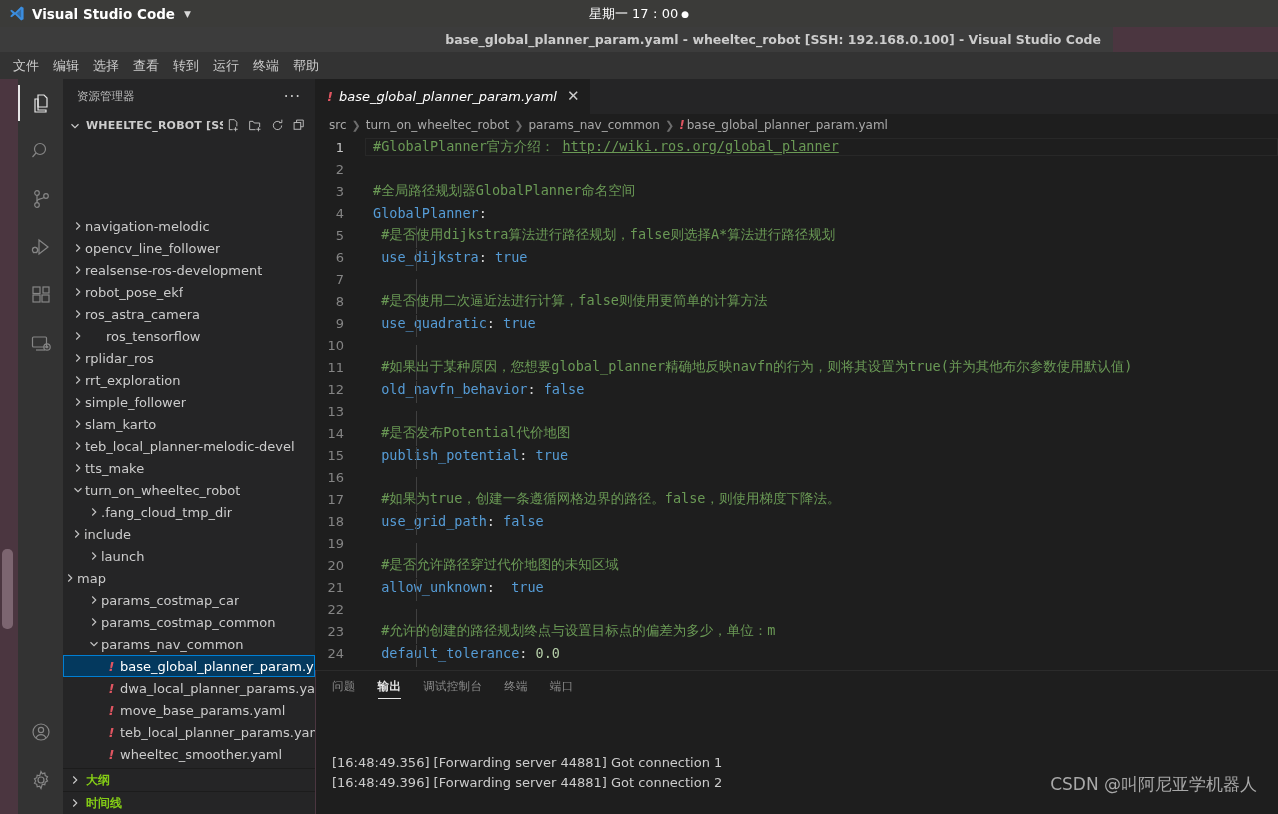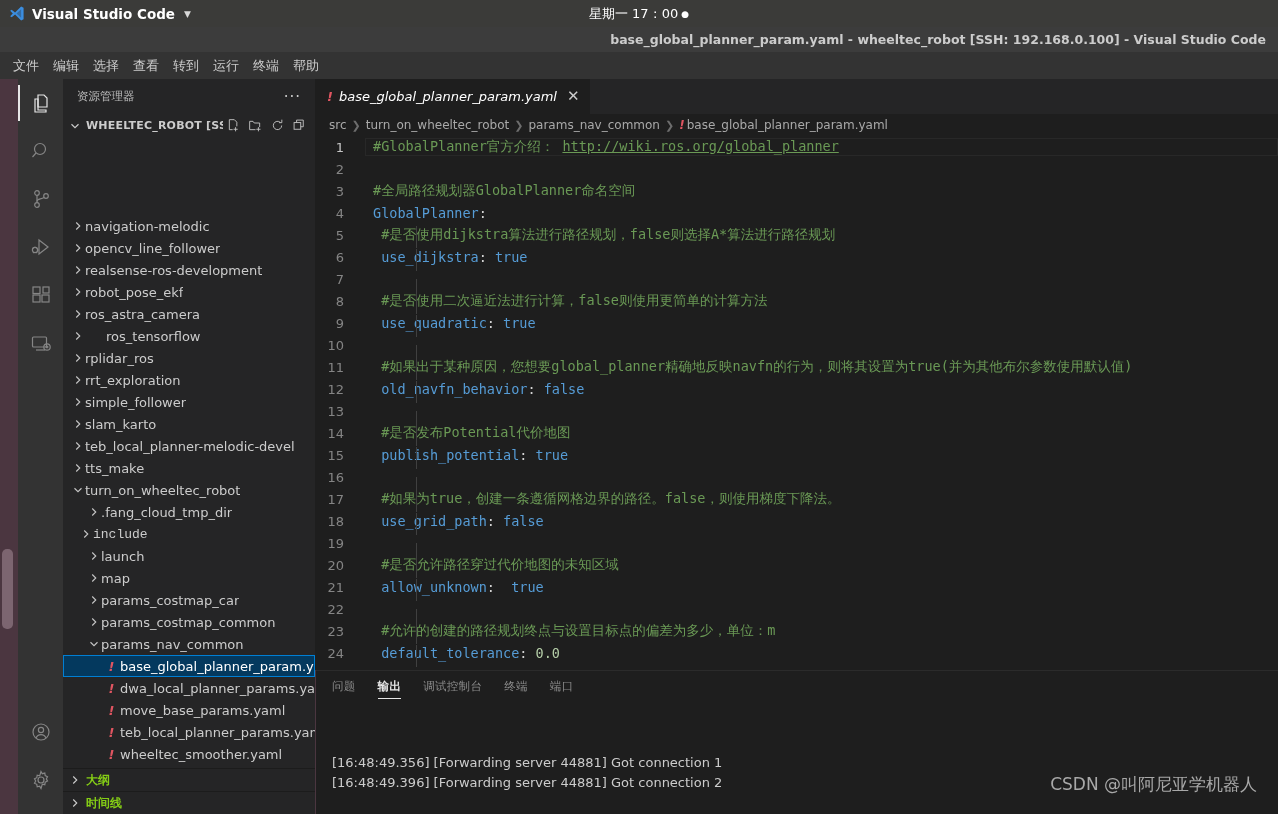--- a/index.html
+++ b/index.html
@@ -22,21 +22,21 @@
   .ub-caret { font-size: 9px; color: #d8d8d8; margin-left: 2px; }
   .ub-center {
     position: absolute; left: 0; right: 0; text-align: center;
     font-size: 13px; font-weight: normal; color: #ffffff;
     pointer-events: none;
   }
   .ub-clock-dot { font-size: 9px; vertical-align: middle; margin-left: 3px; }
 
   
   .vsc-title {
-    position: absolute; left: 0; top: 27px; width: 1278px; height: 25px;
+    position: absolute; left: 0; top: 27px; width: 1113px; height: 25px;
     background: #3c3c3c;
     display: flex; align-items: center; justify-content: flex-end;
     padding-right: 12px;
     color: #cccccc; font-size: 12.5px; font-weight: bold;
   }
 
   
   .menubar {
     position: absolute; left: 0; top: 52px; width: 1278px; height: 27px;
     background: #333333;
@@ -429,37 +429,37 @@
         <span class="lbl">turn_on_wheeltec_robot</span>
       </div>
       <div class="row" style="padding-left: 24px;">
         <span class="twisty">
           <svg width="14" height="14" viewBox="0 0 16 16">
             <path d="M6 4l4 4-4 4"></path>
           </svg>
         </span>
         <span class="lbl">.fang_cloud_tmp_dir</span>
       </div>
-      <div class="row" style="padding-left: 16px; font-family: Liberation Mono, monospace;">
+      <div class="row" style="padding-left: 7px;">
         <span class="twisty">
           <svg width="14" height="14" viewBox="0 0 16 16">
             <path d="M6 4l4 4-4 4"></path>
           </svg>
         </span>
         <span class="lbl">include</span>
       </div>
       <div class="row" style="padding-left: 24px;">
         <span class="twisty">
           <svg width="14" height="14" viewBox="0 0 16 16">
             <path d="M6 4l4 4-4 4"></path>
           </svg>
         </span>
         <span class="lbl">launch</span>
       </div>
-      <div class="row" style="padding-left: 24px;">
+      <div class="row" style="">
         <span class="twisty">
           <svg width="14" height="14" viewBox="0 0 16 16">
             <path d="M6 4l4 4-4 4"></path>
           </svg>
         </span>
         <span class="lbl">map</span>
       </div>
       <div class="row" style="padding-left: 24px;">
         <span class="twisty">
           <svg width="14" height="14" viewBox="0 0 16 16">

